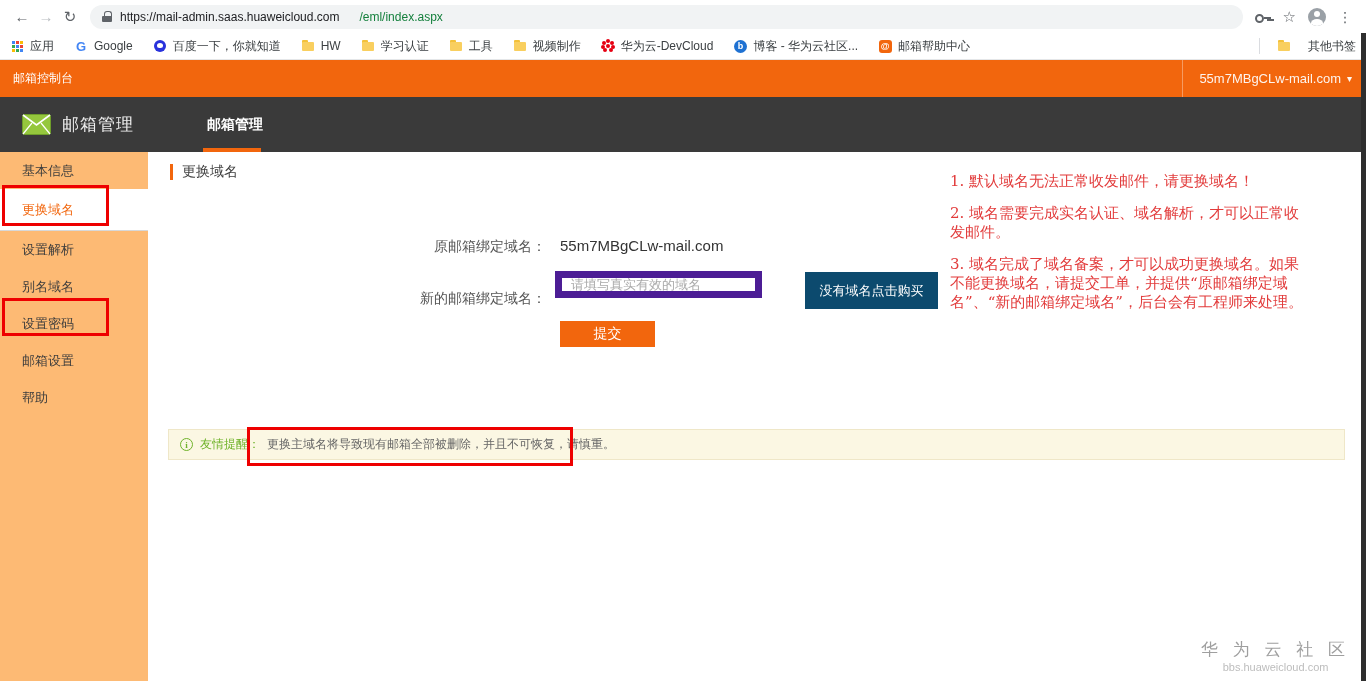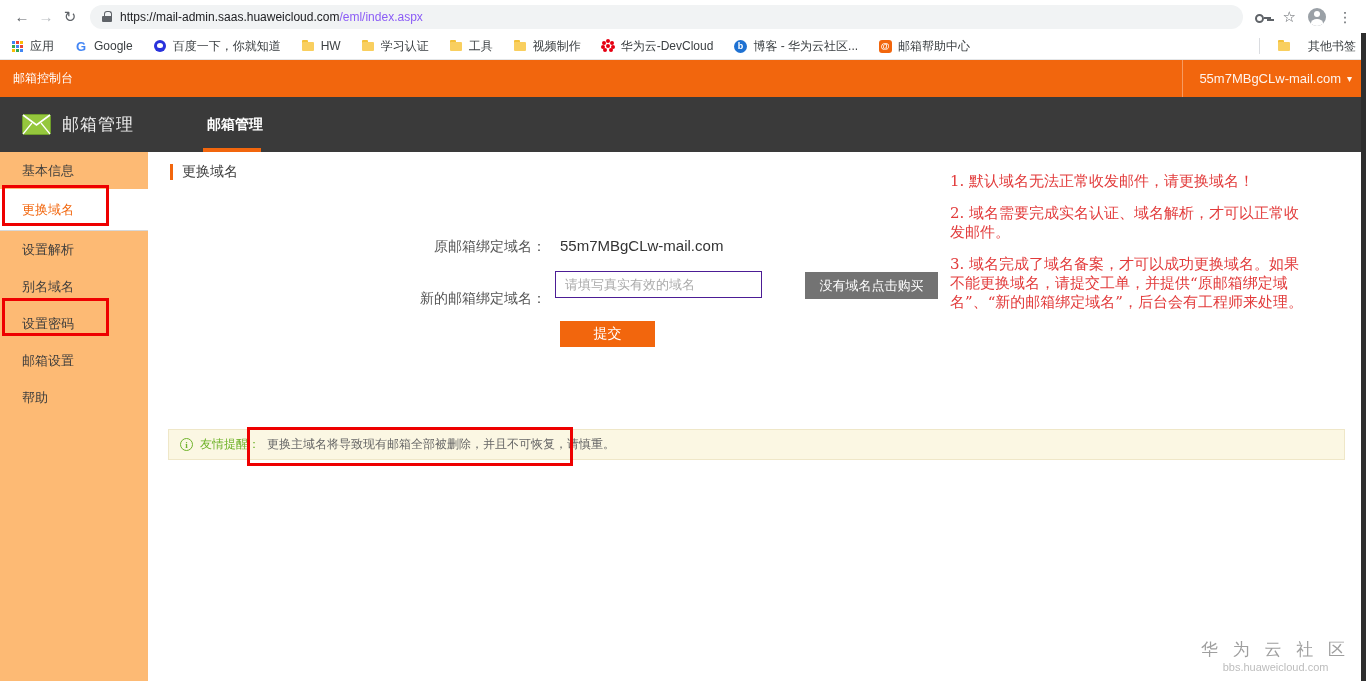--- a/index.html
+++ b/index.html
@@ -8,21 +8,21 @@
   #root { position:relative; width:1366px; height:681px; background:#fff; overflow:hidden; }
 
   
   .chrome { position:absolute; top:0; left:0; right:0; height:33px; background:#fff;
     display:flex; align-items:center; padding:0 10px; }
   .nav-btn { font-size:15px; color:#5f6368; width:24px; text-align:center; cursor:pointer; }
   .nav-btn.disabled { color:#b9bdc1; }
   .omnibox { flex:1; height:24px; background:#f1f3f4; border-radius:13px; display:flex;
     align-items:center; padding:0 12px; margin:0 8px; gap:8px; }
   .url { font-size:12px; color:#202124; white-space:nowrap; overflow:hidden; }
-  .url .path { color:#8b5cf6; }
+  .url .path { color:#15803d;margin-left:20px; }
   .lock-icon { position:relative; width:10px; height:11px; flex:0 0 auto; }
   .lock-icon::before { content:""; position:absolute; top:0; left:2px; width:6px; height:6px;
     border:1.5px solid #5f6368; border-bottom:none; border-radius:3px 3px 0 0; }
   .lock-icon::after { content:""; position:absolute; bottom:0; left:0; width:10px; height:6px;
     background:#5f6368; border-radius:1px; }
   .chrome-right { display:flex; align-items:center; gap:12px; padding:0 4px; }
   .key-icon { position:relative; width:16px; height:14px; cursor:pointer; }
   .key-icon::before { content:""; position:absolute; left:0; top:4px; width:5px; height:5px;
     border:2px solid #5f6368; border-radius:50%; }
   .key-icon::after { content:""; position:absolute; left:9px; top:7px; width:7px; height:2px;
@@ -90,23 +90,23 @@
 
   
   .main { position:absolute; top:152px; left:148px; right:0; bottom:0; background:#fff; }
   .page-title { position:absolute; top:11px; left:22px; display:flex; align-items:center; gap:9px; }
   .title-bar { width:3px; height:16px; background:#f2660d; }
   .title-text { font-size:14px; color:#404040; }
 
   .f-label { position:absolute; width:398px; text-align:right; font-size:14px; color:#555; }
   .f-value { position:absolute; left:412px; font-size:15px; color:#333; }
   .f-input { position:absolute; left:407px; top:119px; width:207px; height:27px;
-    border:1px solid #4c1d95; padding:0 9px; font-size:13px; color:#333; outline:none; }
+    border:7px solid #4c1d95; padding:0 9px; font-size:13px; color:#333; outline:none; }
   .f-input::placeholder { color:#aaa; }
-  .buy-btn { position:absolute; left:657px; top:120px; width:133px; height:27px; background:#737373;
+  .buy-btn { position:absolute; left:657px; top:120px; width:133px; height:37px; background:#0c4a6e;
     border:none; color:#fff; font-size:13px; cursor:pointer; }
   .submit-btn { position:absolute; left:412px; top:169px; width:95px; height:26px; background:#f2660d;
     border:none; color:#fff; font-size:14px; cursor:pointer; }
 
   .tips { position:absolute; left:802px; top:20px; width:356px;
     font-family:"DejaVu Serif", "Liberation Serif", serif; font-size:15px; color:#e23b3b;
     line-height:19px; }
   .tips p { margin:0 0 13px 0; }
 
   .notice { position:absolute; left:20px; top:277px; width:1177px; height:31px; background:#fbf7e3;

